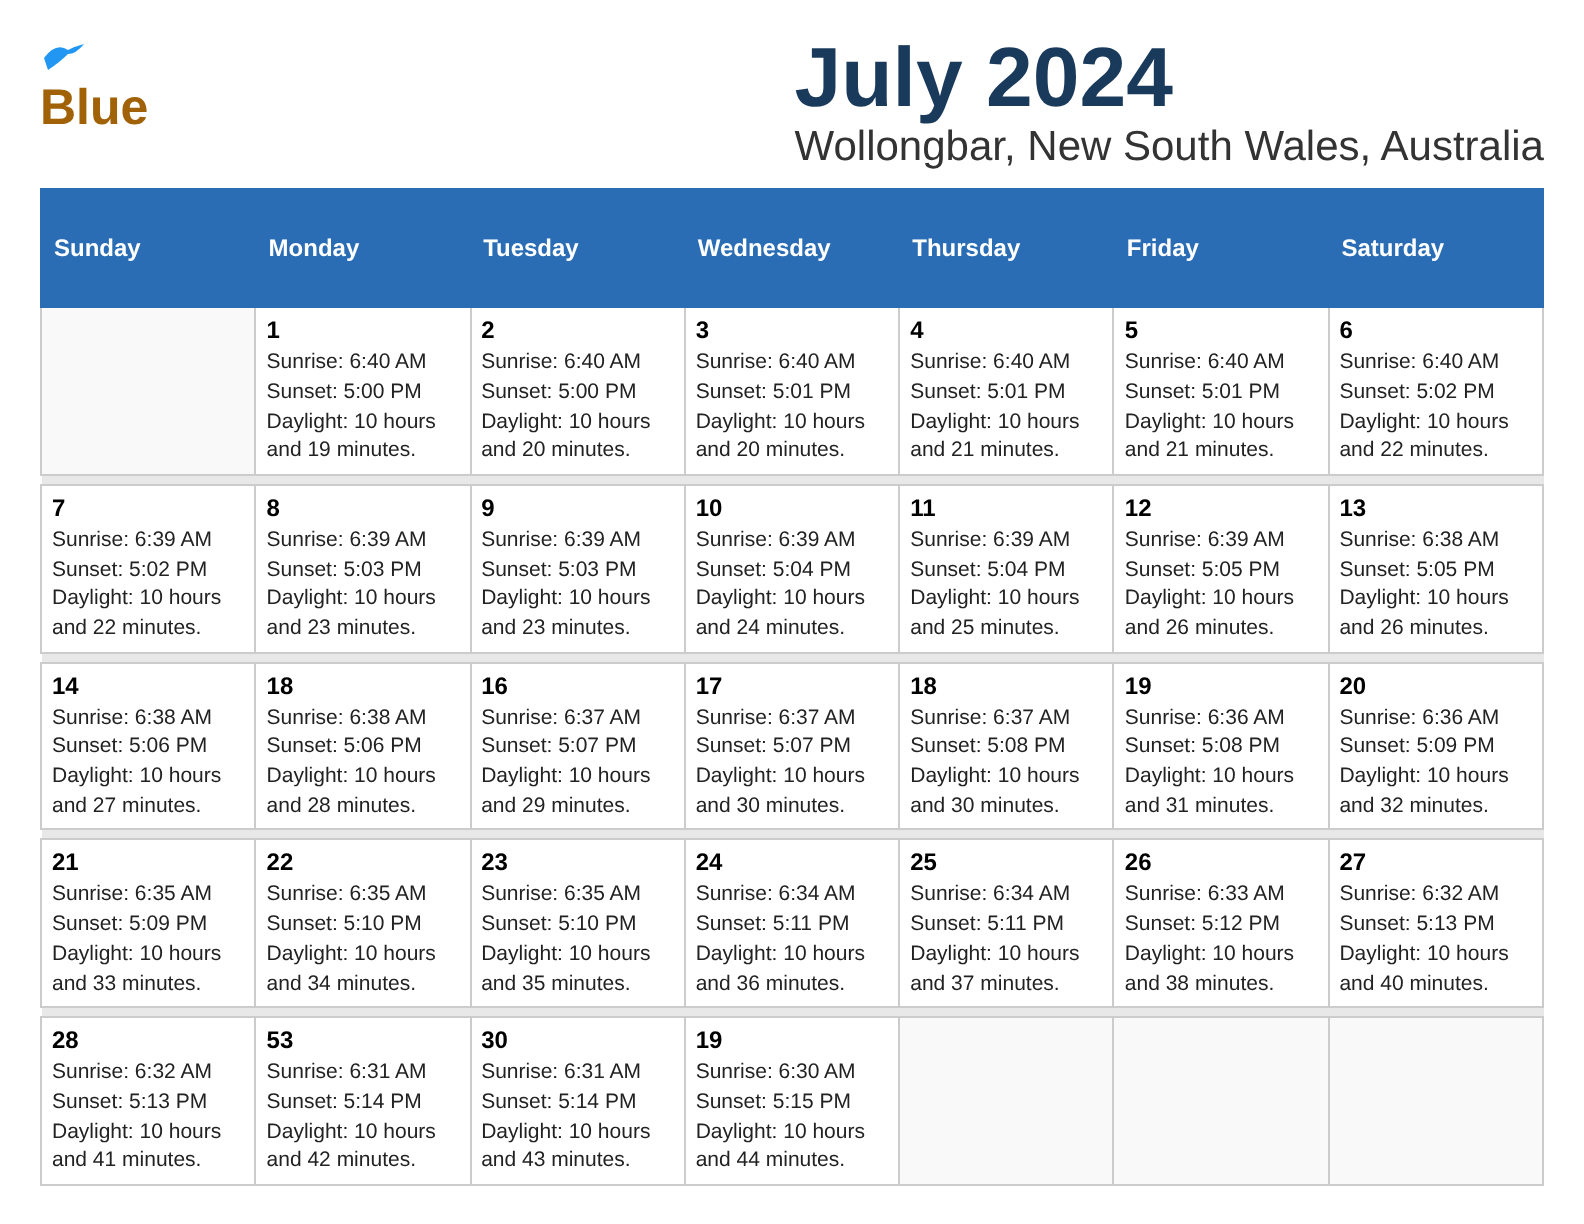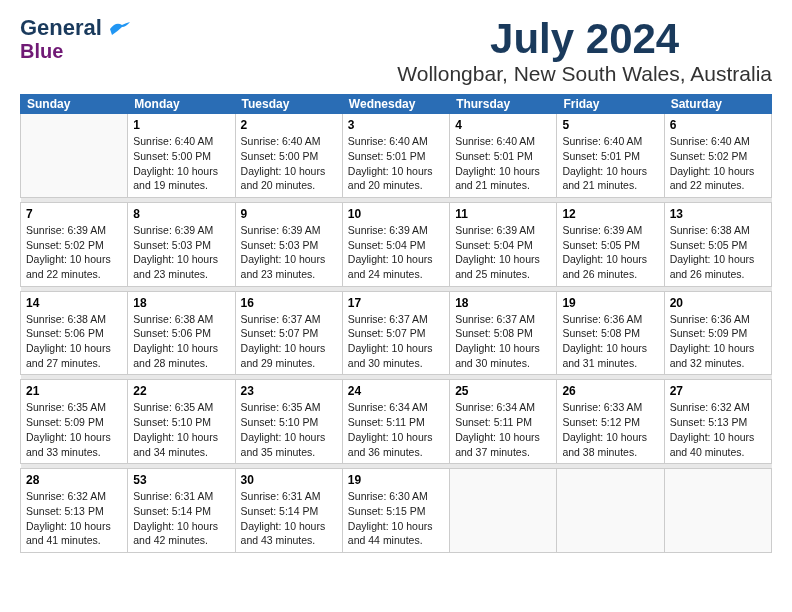--- a/index.html
+++ b/index.html
@@ -21,21 +21,21 @@
       flex-direction: column;
       align-items: flex-start;
     }
     .logo-text {
       font-size: 22px;
       font-weight: bold;
       color: #1a3a5c;
       line-height: 1.1;
     }
     .title-section {
-      text-align: center;
+      text-align: left;
     }
     .month-title {
       font-size: 42px;
       font-weight: bold;
       color: #1a3a5c;
       line-height: 1.1;
     }
     .location-title {
       font-size: 21px;
       color: #333;
@@ -43,21 +43,21 @@
     }
     .calendar-table {
       width: 100%;
       border-collapse: collapse;
       font-size: 11px;
     }
     .calendar-table th {
       background-color: #2a6db5;
       color: white;
       text-align: left;
-      padding: 2px 6px;
+      padding: 22px 6px;
       font-size: 12px;
       font-weight: bold;
       border: 1px solid #2a6db5;
       margin-left: 31px;
     }
     .calendar-table td {
       border: 1px solid #ccc;
       vertical-align: top;
       padding: 4px 5px;
       width: calc(100% / 7);
@@ -79,28 +79,27 @@
     }
   </style>
 </head>
 <body>
 
 <div>
   <div class="header-section">
     <div class="logo">
       <div style="display:flex;align-items:center;">
         <span class="logo-text">
-          <span style="color:#1a3a5c;">General</span>
           <svg width="22" height="16" viewBox="0 0 22 16" style="vertical-align:middle;display:inline-block;">
             <path d="M2 8 Q8 0 14 4 Q18 2 22 1 Q18 6 14 6 Q10 10 4 14 Z" fill="#2196F3"></path>
           </svg>
         </span>
       </div>
       <div style="display:flex;align-items:center;">
-        <span style="font-size:20px;font-weight:bold;color:#701a75;margin-left:0;">Blue</span>
+        <span style="font-size:25px;font-weight:bold;color:#a16207;margin-left:0;">Blue</span>
       </div>
     </div>
     <div class="title-section">
       <div class="month-title">July 2024</div>
       <div class="location-title">Wollongbar, New South Wales, Australia</div>
     </div>
   </div>
 
   <table class="calendar-table">
     <thead>

